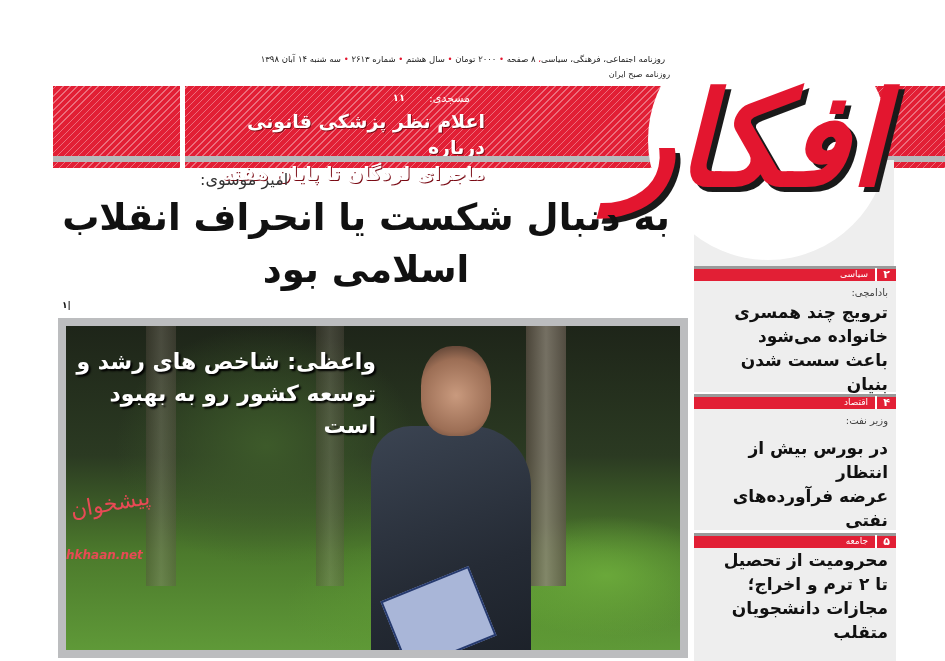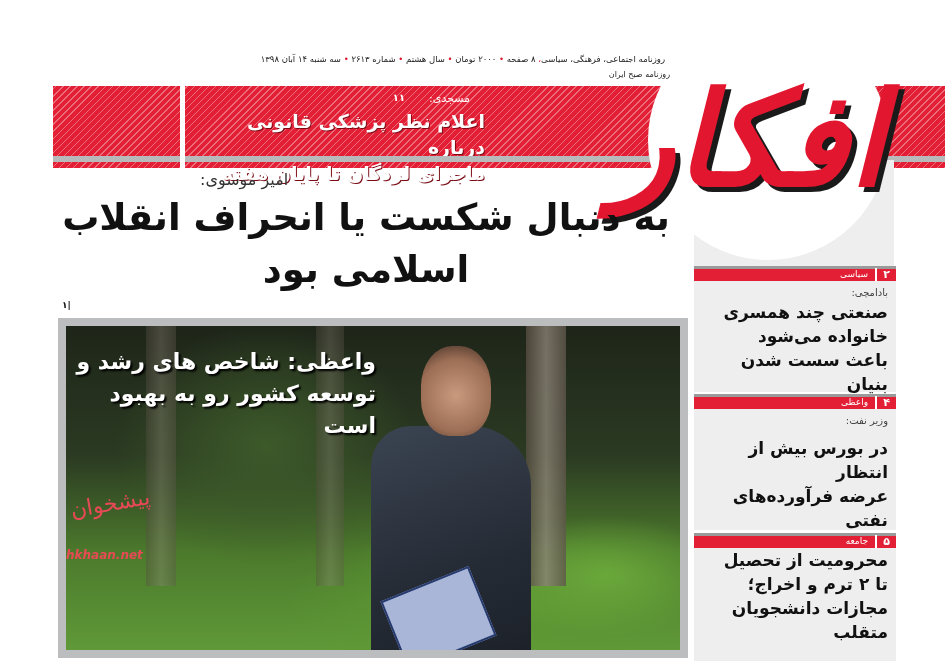--- a/index.html
+++ b/index.html
@@ -221,30 +221,30 @@
   <div class="watermark-en">Pishkhaan.net</div>
 </div>
 
 <div class="sidebar-box" style="top:266px;height:126px;">
   <div class="sb-header">
     <span class="sb-num">۲</span>
     <span class="sb-section">سیاسی</span>
   </div>
   <div class="sb-kicker">بادامچی:</div>
   <div class="sb-headline">
-    <div>صنعتی چند همسری</div>
+    <div>ترویج چند همسری</div>
     <div>خانواده می‌شود</div>
     <div>باعث سست شدن بنیان</div>
   </div>
 </div>
 
 <div class="sidebar-box" style="top:394px;height:136px;">
   <div class="sb-header">
     <span class="sb-num">۴</span>
-    <span class="sb-section">واعظی</span>
+    <span class="sb-section">اقتصاد</span>
   </div>
   <div class="sb-kicker">وزیر نفت:</div>
   <div class="sb-headline" style="padding-top:8px;">
     <div>در بورس بیش از انتظار</div>
     <div>عرضه فرآورده‌های نفتی</div>
     <div>موفقیت آمیز بود</div>
   </div>
 </div>
 
 <div class="sidebar-box" style="top:533px;height:128px;">

